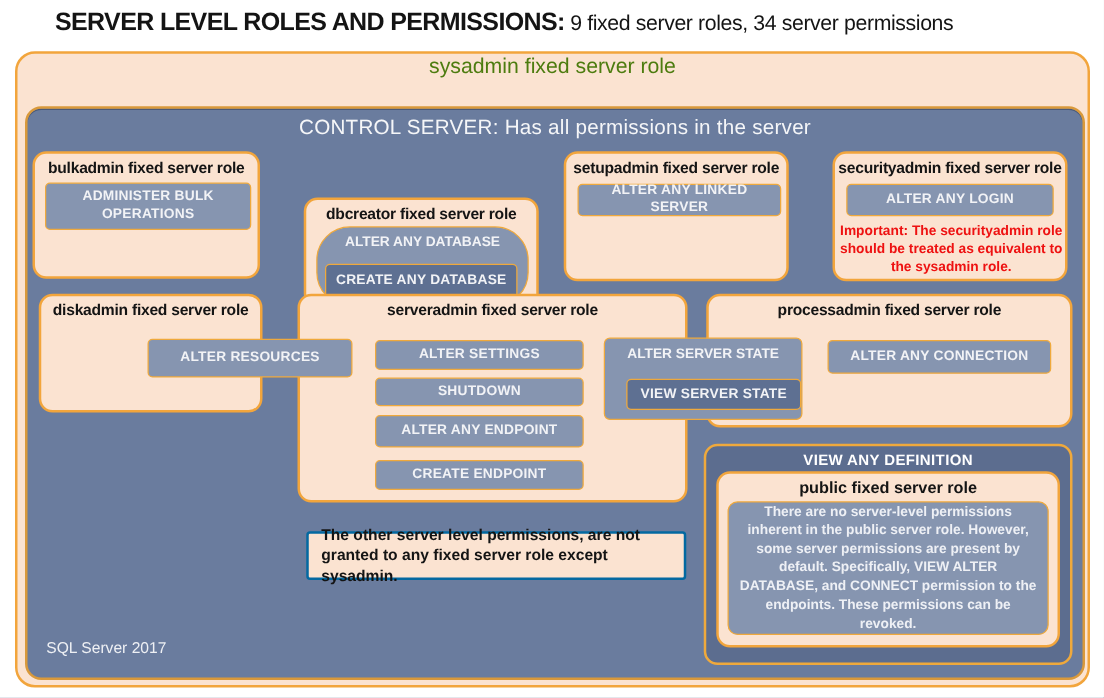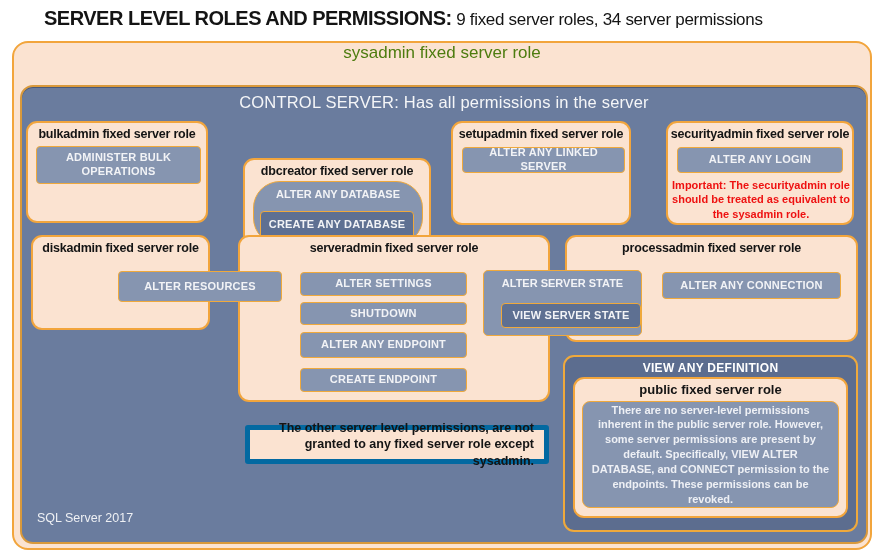--- a/index.html
+++ b/index.html
@@ -60,22 +60,22 @@
   .perm-container .cap{margin-top:6px;}
   .bridge{z-index:5;}
 
   .warning-text{
     position:absolute;left:4px;top:55px;width:178px;text-align:center;
     color:#EE1111;font-weight:bold;font-size:11px;line-height:1.3;
   }
 
   .note-box{
     position:absolute;left:245px;top:425px;width:304px;height:39px;
-    background:#FBE3D1;border:5px solid #0369a1;border-radius:3px;box-sizing:border-box;
-    display:flex;align-items:center;justify-content:center;text-align:right;
+    background:#FBE3D1;border:2px solid #0369a1;border-radius:3px;box-sizing:border-box;
+    display:flex;align-items:center;justify-content:center;text-align:left;
     color:#141414;font-weight:bold;font-size:12.5px;line-height:1.3;padding:0 10px;
   }
 
   
   .public-outer{
     position:absolute;left:563px;top:355px;width:295px;height:177px;
     background:#5C6D8F;border:2px solid #EFA93C;border-radius:11px;box-sizing:border-box;
   }
   .public-banner{
     position:absolute;left:0;top:4px;width:100%;text-align:center;

